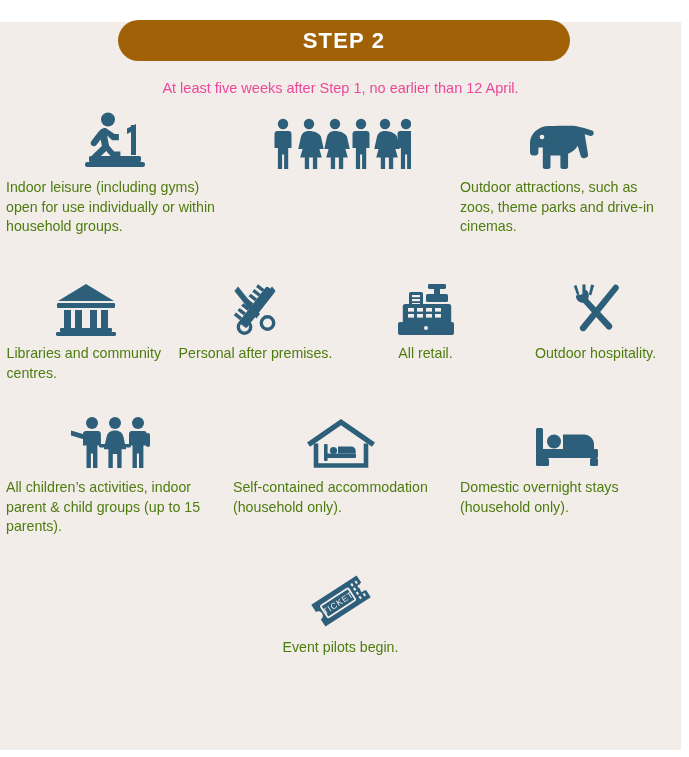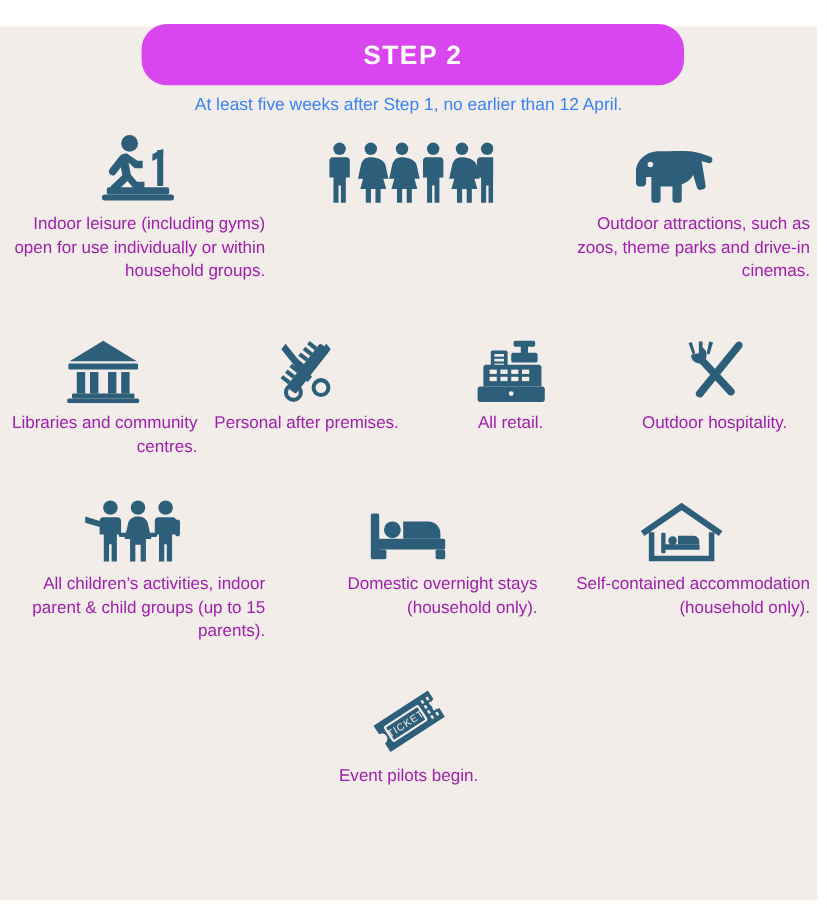--- a/index.html
+++ b/index.html
@@ -14,39 +14,39 @@
   .panel{
     position:absolute;
     left:0;top:22px;
     width:681px;height:728px;
     background:#f2ede9;
   }
 
   .banner{
     position:absolute;
     left:118px;top:20px;
-    width:452px;height:51px;
-    background:#d946ef;
+    width:452px;height:41px;
+    background:#a16207;
     border-radius:21px;
     display:flex;align-items:center;justify-content:center;
   }
   .banner-label{
     color:#ffffff;
     font-size:22px;
     font-weight:bold;
     letter-spacing:1.2px;
   }
 
   .subtitle{
     position:absolute;
     left:0;top:80px;
     width:681px;
     text-align:center;
     font-size:14.5px;
-    color:#3b82f6;
+    color:#ec4899;
   }
 
   .row{
     position:absolute;
     left:0;
     width:681px;
     display:flex;
     align-items:flex-start;
     justify-content:center;
   }
@@ -67,24 +67,24 @@
 
   .icon{
     display:flex;
     align-items:flex-end;
     justify-content:center;
     margin-bottom:8px;
   }
   .icon svg{display:block;}
 
   .caption{
-    text-align:right;
+    text-align:left;
     font-size:14.2px;
     line-height:1.38;
-    color:#a21caf;
+    color:#4d7c0f;
   }
   .caption .para{margin:0;}
   .caption .para + .para{margin-top:11px;}
 
   .ih-56{height:58px;}
   .ih-52{height:54px;}
   .ih-62{height:64px;}
 </style>
 </head>
 <body>
@@ -286,53 +286,53 @@
           </g>
         </svg>
       </div>
       <div class="caption">
         <p class="para">All children’s activities, indoor parent &amp; child groups (up to 15 parents).</p>
       </div>
     </div>
 
     <div class="cell cell-w3">
       <div class="icon ih-52">
-        <svg width="70" height="46" viewBox="0 0 70 46">
-          <g fill="#2e5f7a">
-            <rect x="3" y="4" width="7" height="38" rx="1.5"></rect>
-            <circle cx="21" cy="17.5" r="7"></circle>
-            <path d="M30 10.5h21c5.5 0 10 4.5 10 10V25H30z"></path>
-            <rect x="8" y="25" width="57" height="9" rx="1.5"></rect>
-            <rect x="8" y="34" width="8" height="8" rx="1.5"></rect>
-            <rect x="57" y="34" width="8" height="8" rx="1.5"></rect>
-          </g>
-        </svg>
-      </div>
-      <div class="caption">
-        <p class="para">Domestic overnight stays (household only).</p>
-      </div>
-    </div>
-
-    <div class="cell cell-w3">
-      <div class="icon ih-52">
         <svg width="72" height="54" viewBox="0 0 72 54">
           <g>
             <path d="M36 3L2 26.5l3 4.2 31-21.4 31 21.4 3-4.2z" fill="#2e5f7a"></path>
             <path d="M11 27.5v22h50v-22" fill="none" stroke="#2e5f7a" stroke-width="4.6"></path>
             <g fill="#2e5f7a">
               <rect x="19" y="28" width="3.6" height="17" rx="1"></rect>
               <circle cx="28.5" cy="34.5" r="3.6"></circle>
               <path d="M33 30.5h13c2.6 0 4.7 2.1 4.7 4.7v2.3H33z"></path>
               <rect x="21.5" y="37.5" width="29.5" height="4.6" rx="1"></rect>
             </g>
           </g>
         </svg>
       </div>
       <div class="caption">
         <p class="para">Self-contained accommodation (household only).</p>
+      </div>
+    </div>
+
+    <div class="cell cell-w3">
+      <div class="icon ih-52">
+        <svg width="70" height="46" viewBox="0 0 70 46">
+          <g fill="#2e5f7a">
+            <rect x="3" y="4" width="7" height="38" rx="1.5"></rect>
+            <circle cx="21" cy="17.5" r="7"></circle>
+            <path d="M30 10.5h21c5.5 0 10 4.5 10 10V25H30z"></path>
+            <rect x="8" y="25" width="57" height="9" rx="1.5"></rect>
+            <rect x="8" y="34" width="8" height="8" rx="1.5"></rect>
+            <rect x="57" y="34" width="8" height="8" rx="1.5"></rect>
+          </g>
+        </svg>
+      </div>
+      <div class="caption">
+        <p class="para">Domestic overnight stays (household only).</p>
       </div>
     </div>
   </div>
 
   <div class="row row-4">
 
 
 
     <div class="cell cell-w3">
       <div class="icon ih-62">

